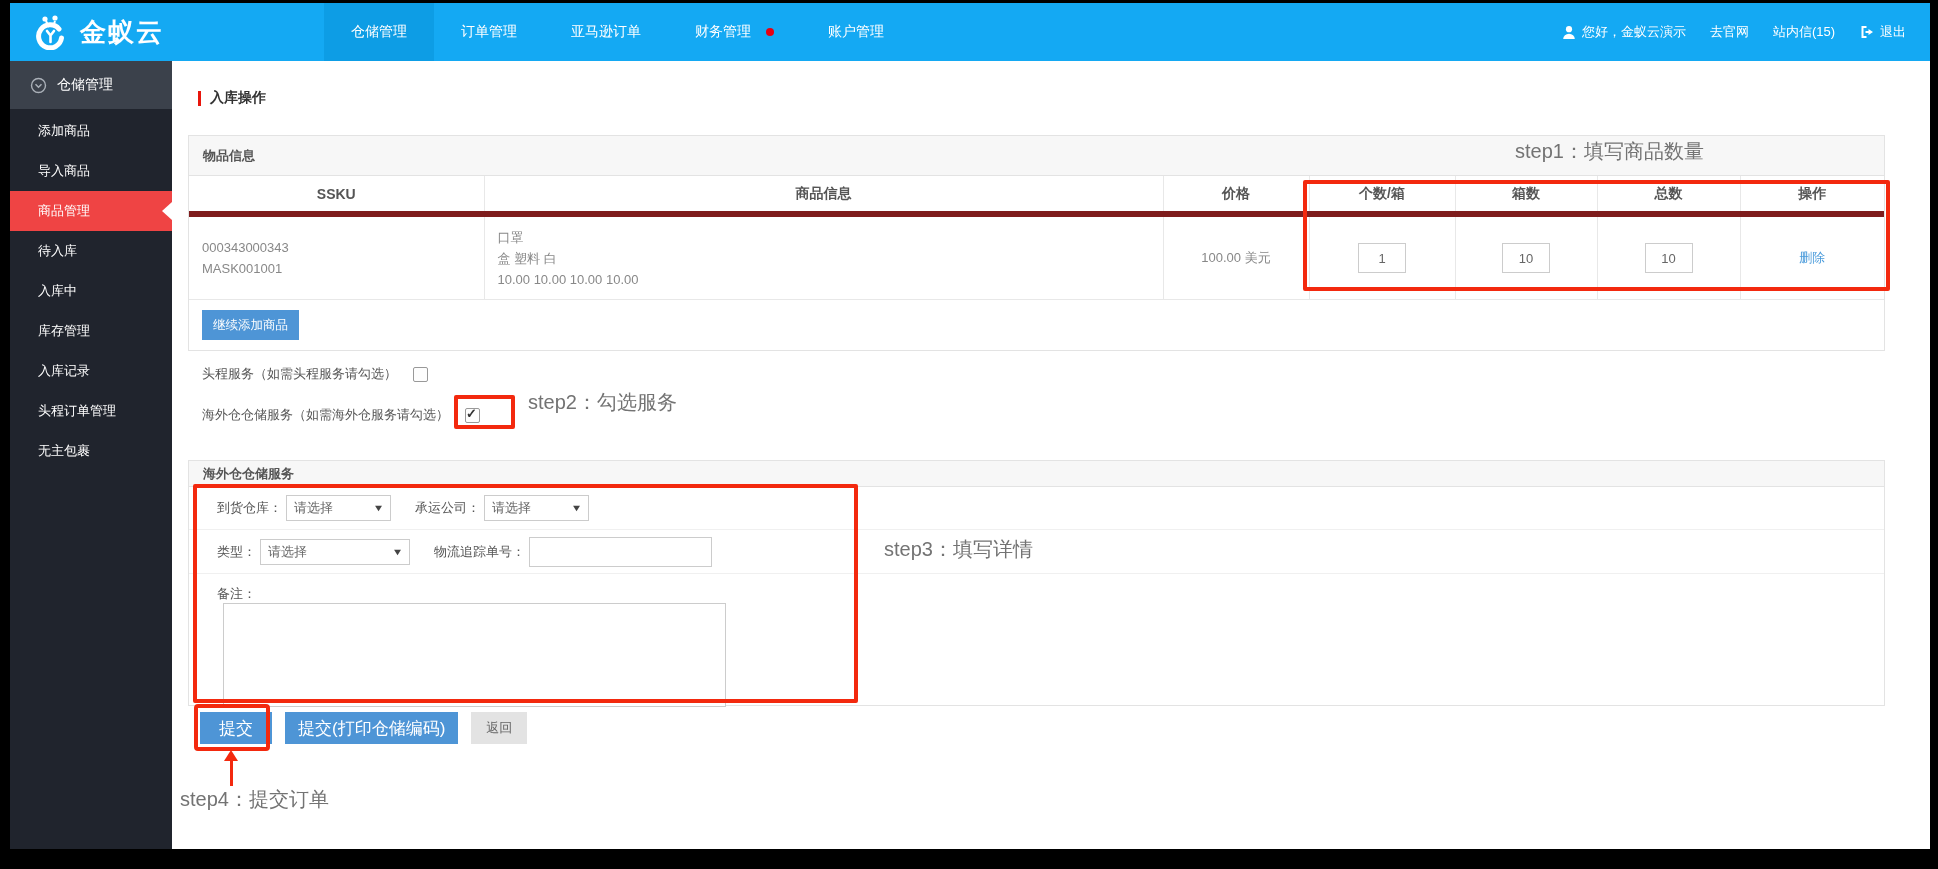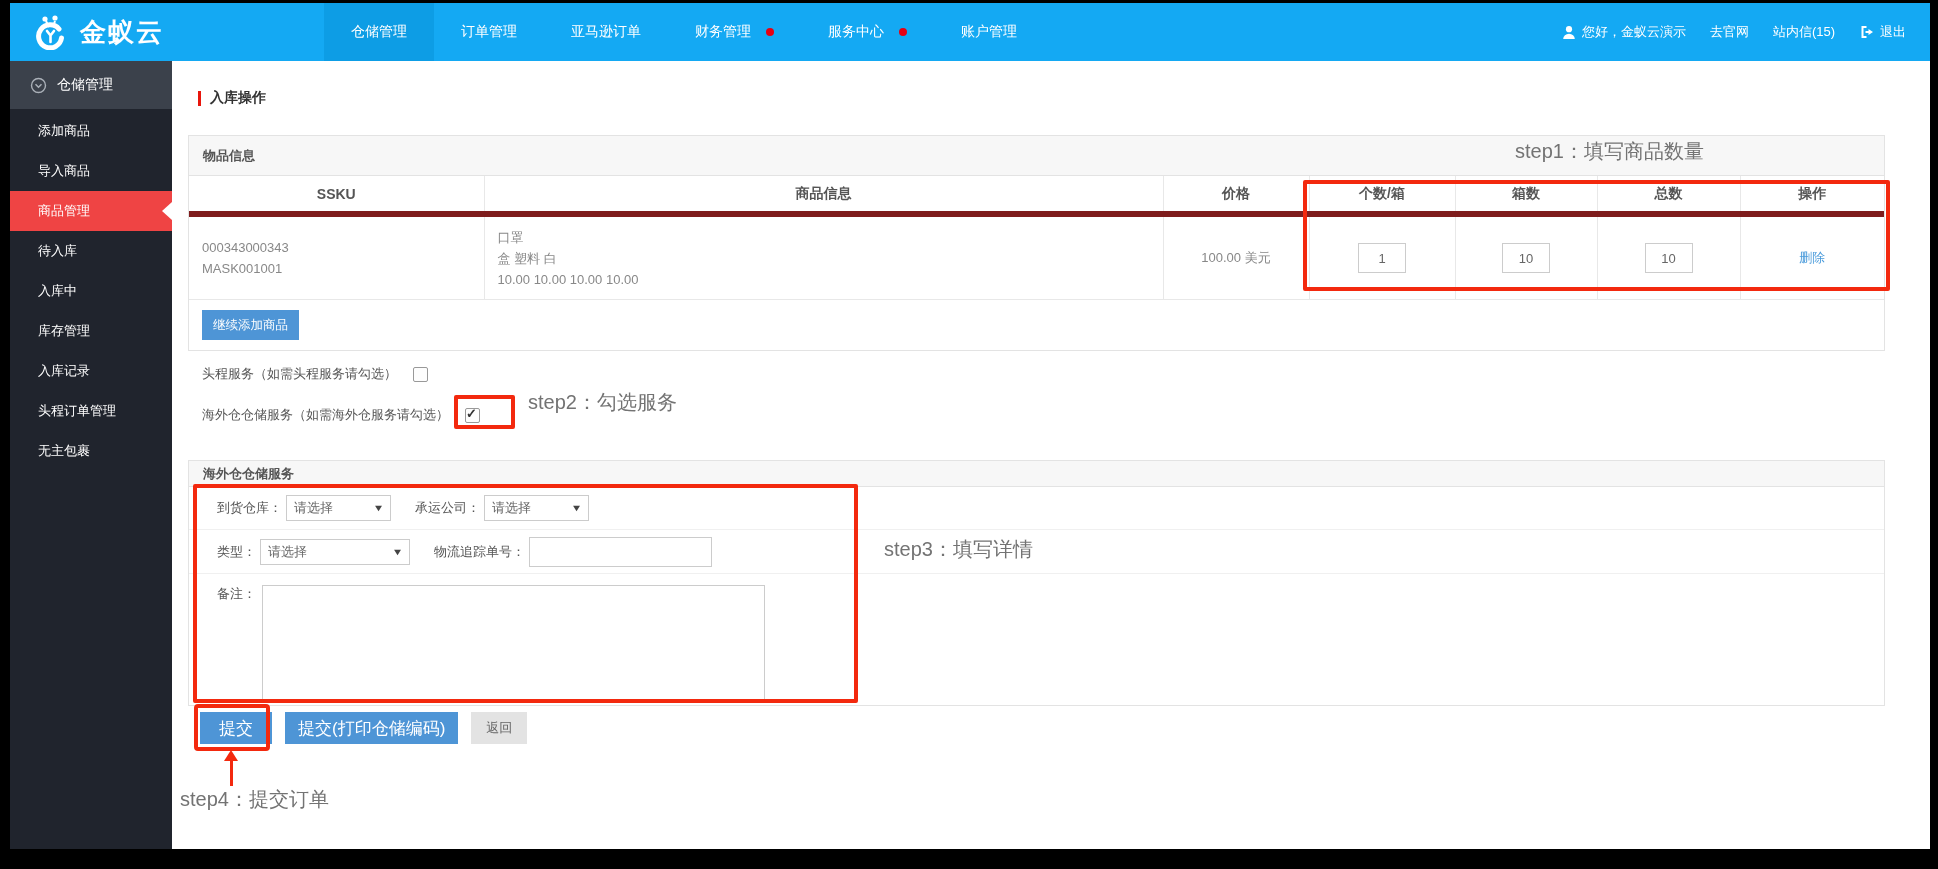--- a/index.html
+++ b/index.html
@@ -49,21 +49,21 @@
   .chk-row.r1{top:303px;}
   .chk-row.r2{top:344px;}
   .checkbox{width:13px;height:13px;border:1px solid #999;border-radius:2px;background:#fdfdfd;display:inline-block;position:relative;cursor:pointer;}
   .checkbox.checked::after{content:"✓";position:absolute;left:0px;top:-3px;font-size:13px;font-weight:bold;color:#333;}
 
   .panel-overseas{top:399px;height:246px;}
   .panel-overseas .panel-head{height:25px;line-height:25px;}
   .form-row{display:flex;align-items:center;font-size:13px;color:#555;border-bottom:1px solid #f0f0f0;padding-left:28px;box-sizing:border-box;}
   .form-row.fr1{height:43px;}
   .form-row.fr2{height:44px;}
-  .form-row.fr3{height:133px;align-items:flex-start;padding-top:11px;border-bottom:none;}
+  .form-row.fr3{height:133px;align-items:flex-start;padding-top:11px;border-bottom:none;flex-direction:column;}
   .sel{height:26px;box-sizing:border-box;border:1px solid #ccc;background:#fff;display:flex;align-items:center;justify-content:space-between;padding:0 7px;width:105px;color:#666;cursor:pointer;margin-left:4px;}
   .sel.wide{width:150px;}
   .sel .arr{font-size:9px;color:#444;transform:scaleX(1.3);}
   .gap{display:inline-block;width:24px;}
   .text-input{width:183px;height:30px;box-sizing:border-box;border:1px solid #ccc;margin-left:4px;font-size:13px;color:#555;padding:0 6px;}
   .remark-area{width:503px;height:116px;box-sizing:border-box;border:1px solid #ccc;resize:none;margin-left:6px;font-size:13px;color:#555;font-family:"Liberation Sans",sans-serif;}
 
   .actions{position:absolute;left:28px;top:651px;display:flex;gap:13px;align-items:center;z-index:4;}
   .btn-main{background:#4e95d6;color:#fff;border:none;height:32px;padding:0 19px;font-size:17px;cursor:pointer;}
   .btn-print{padding:0 13px;}
@@ -104,24 +104,20 @@
         <span>仓储管理</span>
       </div>
       <div class="nav-item">
         <span>订单管理</span>
       </div>
       <div class="nav-item">
         <span>亚马逊订单</span>
       </div>
       <div class="nav-item">
         <span>财务管理</span>
-        <span class="red-dot"></span>
-      </div>
-      <div class="nav-item">
-        <span>服务中心</span>
         <span class="red-dot"></span>
       </div>
       <div class="nav-item">
         <span>账户管理</span>
       </div>
     </nav>
     <div class="topbar-right">
       <span class="tr-item">
         <svg width="14" height="14" viewBox="0 0 14 14">
           <circle cx="7" cy="4.2" r="3.1" fill="#fff"></circle>

